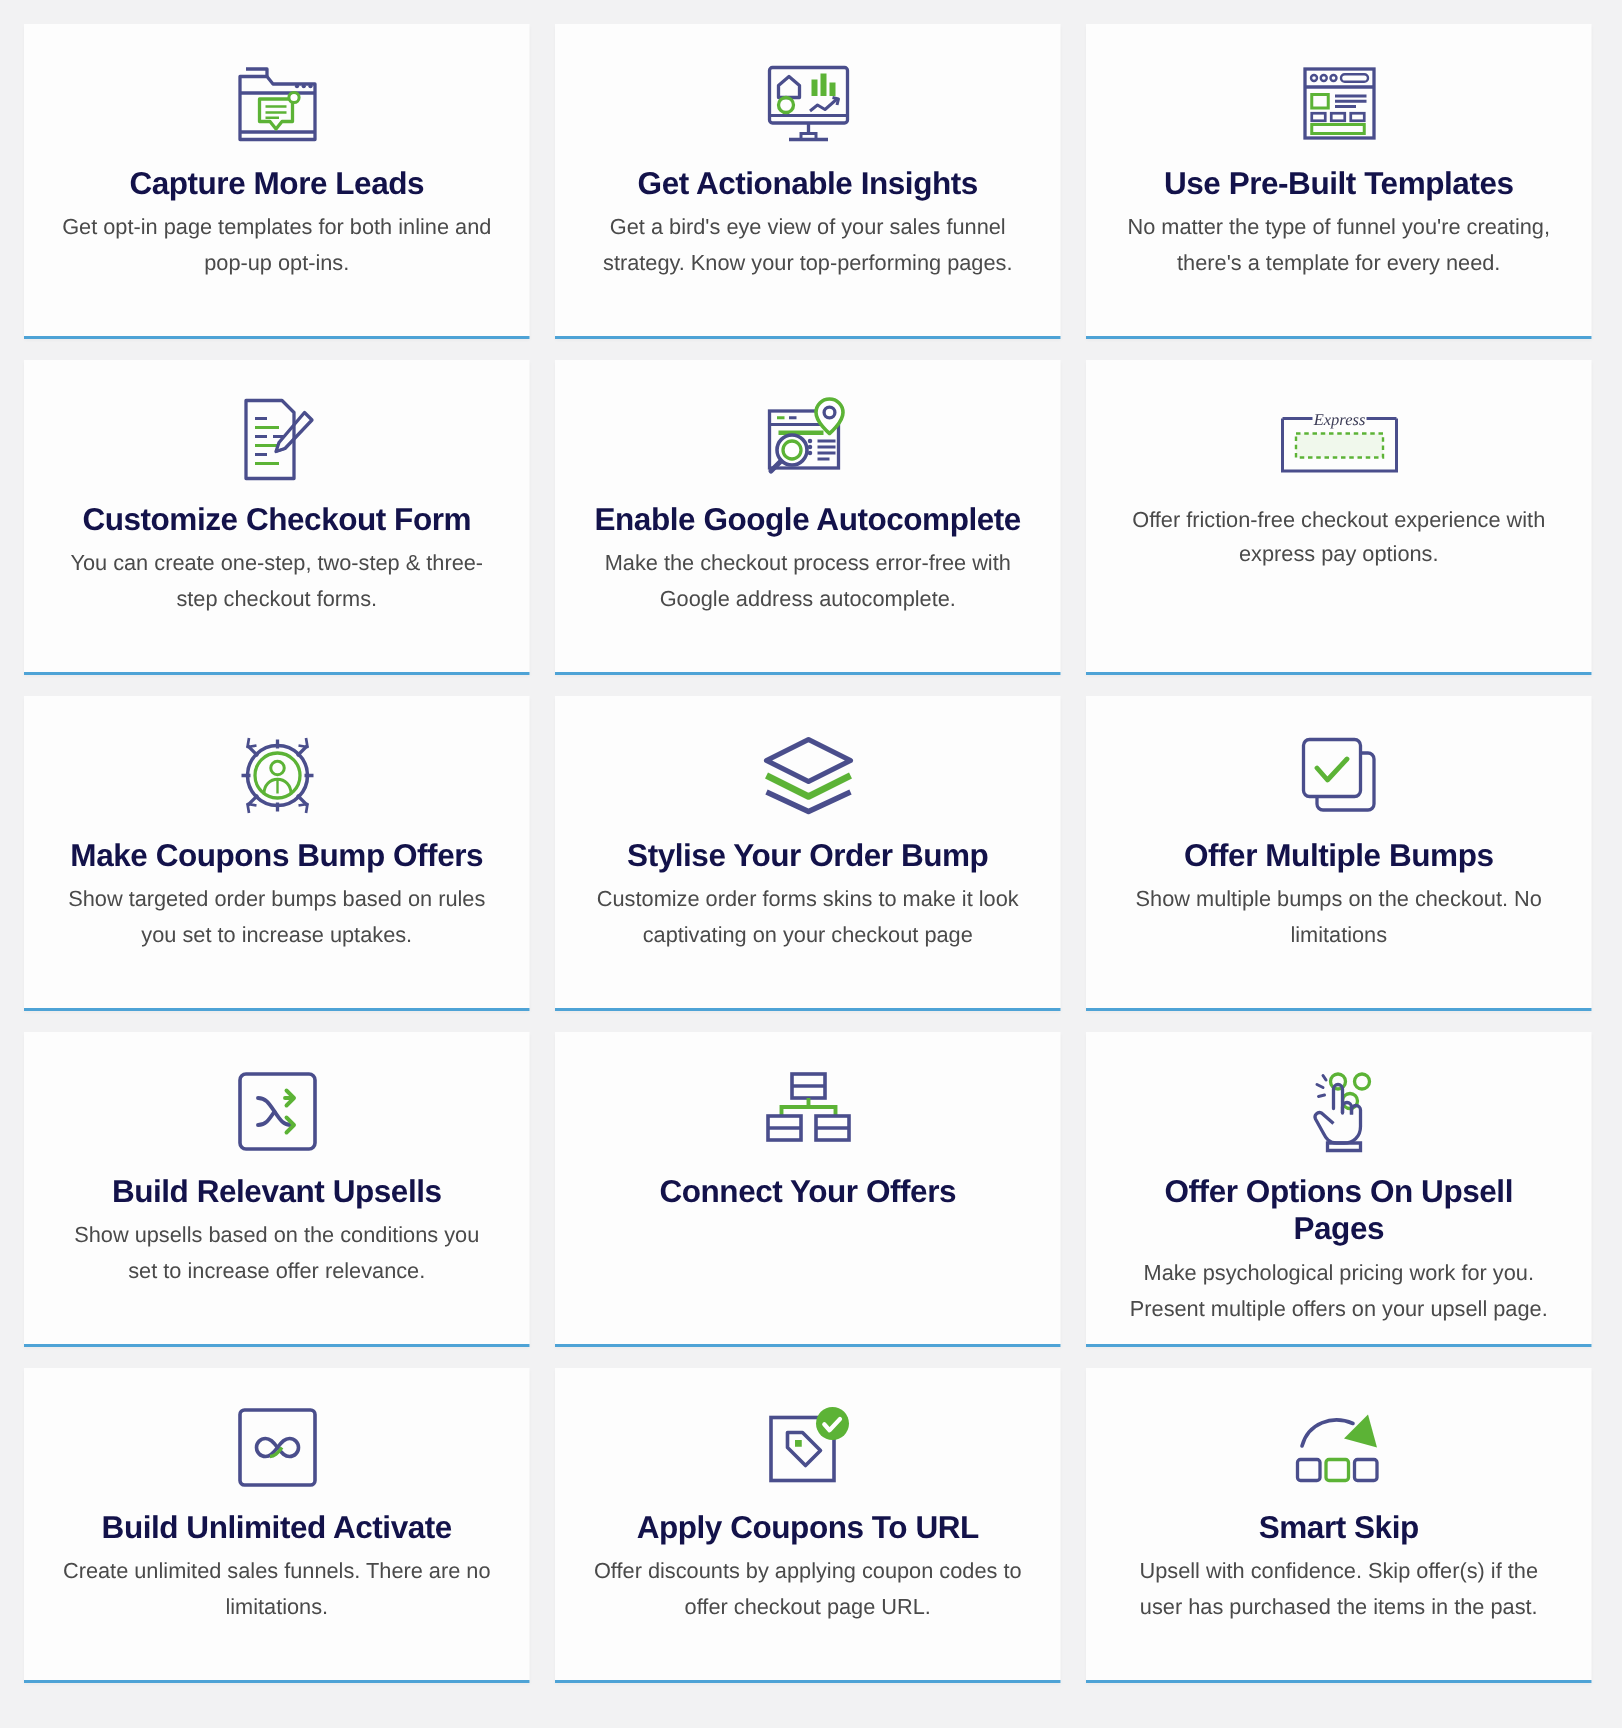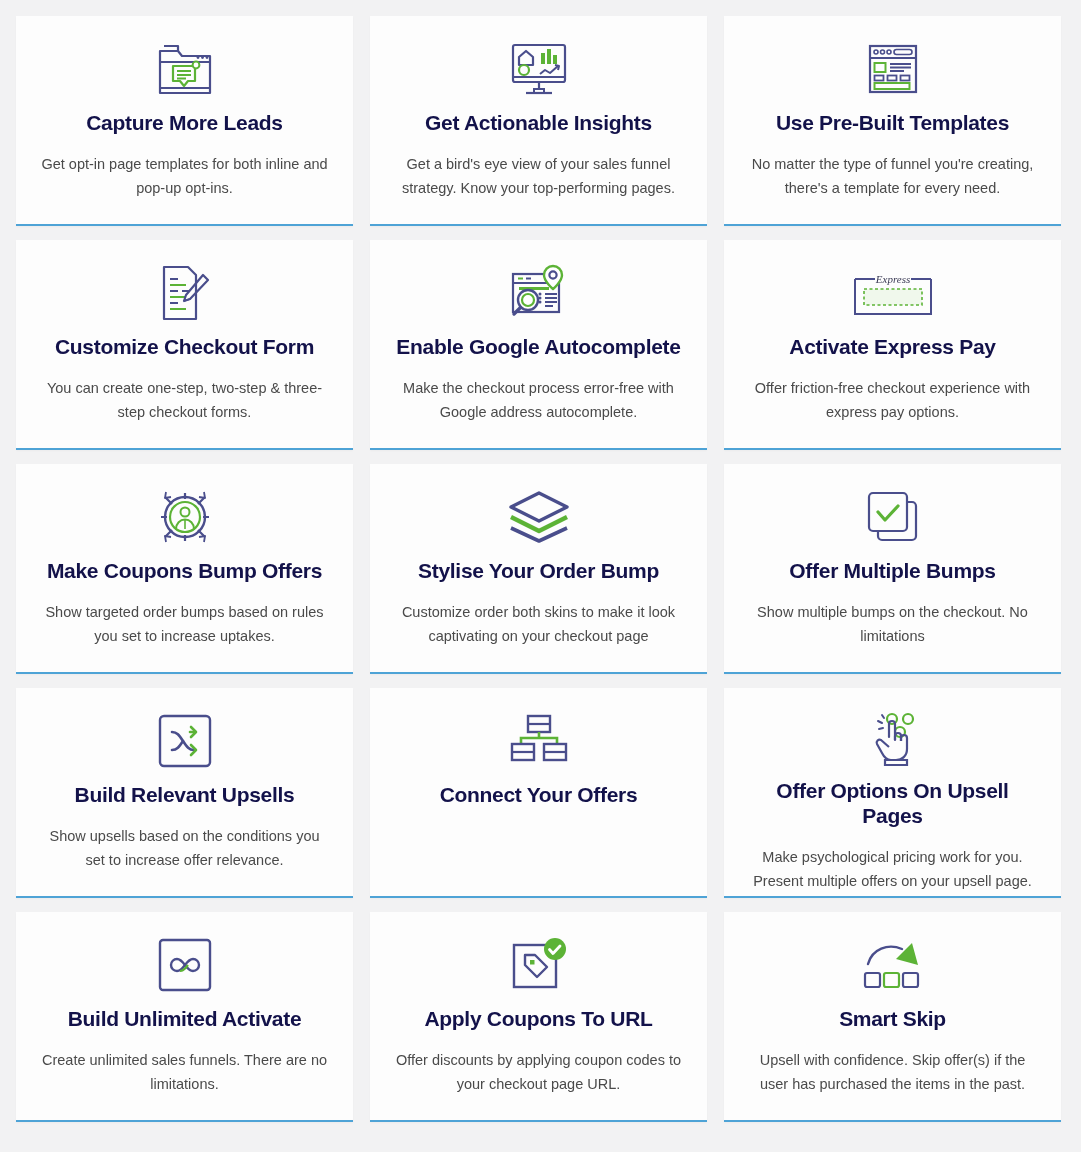--- a/index.html
+++ b/index.html
@@ -50,21 +50,21 @@
     text-align: center;
     letter-spacing: -0.3px;
     margin: 4px 0 0 0;
     line-height: 1.2;
   }
   .card-desc {
     font-size: 14.5px;
     color: #4a4a4a;
     text-align: center;
     line-height: 1.62;
-    margin-top: 18px;
+    margin-top: 6px;
     max-width: 300px;
   }
 </style>
 </head>
 <body>
 
 <div id="feature-grid">
     <div class="feature-card">
       <div class="card-icon">
     <svg width="58" height="56" viewBox="0 0 58 56" fill="none">
@@ -165,21 +165,20 @@
     </div>
     <div class="feature-card">
       <div class="card-icon">
     <svg width="84" height="50" viewBox="0 0 84 50" fill="none">
       <path d="M4 11V46h76V11" stroke="#4a4e8c" stroke-width="2"></path>
       <path d="M4 11h20M60 11h20" stroke="#4a4e8c" stroke-width="2"></path>
       <text x="42" y="15" text-anchor="middle" font-family="'Liberation Serif', serif" font-size="11" fill="#3b3b55">Express</text>
       <rect x="13" y="21" width="58" height="16" stroke="#5cb336" stroke-width="1.6" stroke-dasharray="3 2.5" fill="#f0f8ec"></rect>
     </svg>
       </div>
-      <div class="card-title">Activate Express Pay</div>
       <div class="card-desc">Offer friction-free checkout experience with express pay options.</div>
     </div>
     <div class="feature-card">
       <div class="card-icon">
     <svg width="58" height="58" viewBox="0 0 58 58" fill="none">
       <circle cx="29" cy="29" r="20" stroke="#4a4e8c" stroke-width="2.4"></circle>
       <circle cx="29" cy="29" r="15" stroke="#5cb336" stroke-width="2.2"></circle>
       <path d="M29 5v6M29 47v6M5 29h6M47 29h6" stroke="#4a4e8c" stroke-width="2.2"></path>
       <path d="M9 9l7 7M49 9l-7 7M9 49l7-7M49 49l-7-7" stroke="#4a4e8c" stroke-width="2.2"></path>
       <path d="M10 4l-1 6 6-1M48 4l1 6-6-1M10 54l-1-6 6 1M48 54l1-6-6 1" stroke="#4a4e8c" stroke-width="1.8" stroke-linejoin="round" fill="none"></path>
@@ -193,21 +192,21 @@
     </div>
     <div class="feature-card">
       <div class="card-icon">
     <svg width="66" height="54" viewBox="0 0 66 54" fill="none">
       <path d="M33 3L61 17 33 31 5 17z" stroke="#4a4e8c" stroke-width="3.4" stroke-linejoin="round"></path>
       <path d="M5 27l28 14 28-14" stroke="#5cb336" stroke-width="4.4" stroke-linejoin="round"></path>
       <path d="M5 38l28 13 28-13" stroke="#4a4e8c" stroke-width="3.6" stroke-linejoin="round"></path>
     </svg>
       </div>
       <div class="card-title">Stylise Your Order Bump</div>
-      <div class="card-desc">Customize order both skins to make it look captivating on your checkout page</div>
+      <div class="card-desc">Customize order forms skins to make it look captivating on your checkout page</div>
     </div>
     <div class="feature-card">
       <div class="card-icon">
     <svg width="56" height="56" viewBox="0 0 56 56" fill="none">
       <rect x="13" y="13" width="38" height="38" rx="4" stroke="#4a4e8c" stroke-width="2.2"></rect>
       <rect x="4" y="4" width="38" height="38" rx="4" stroke="#4a4e8c" stroke-width="2.2" fill="#fdfdfd"></rect>
       <path d="M13 23l7 8 13-14" stroke="#5cb336" stroke-width="3.2" stroke-linecap="round" stroke-linejoin="round" fill="none"></path>
     </svg>
       </div>
       <div class="card-title">Offer Multiple Bumps</div>
@@ -274,21 +273,21 @@
       <div class="card-icon">
     <svg width="58" height="58" viewBox="0 0 58 58" fill="none">
       <rect x="4" y="9" width="42" height="42" stroke="#4a4e8c" stroke-width="2.4"></rect>
       <path d="M25 19l12 12-10 10-12-12V19z" stroke="#4a4e8c" stroke-width="2.4" stroke-linejoin="round"></path>
       <rect x="20" y="24" width="4.5" height="4.5" fill="#5cb336"></rect>
       <circle cx="45" cy="13" r="11" fill="#5cb336"></circle>
       <path d="M39.5 13.5l3.5 4 7-7.5" stroke="#fff" stroke-width="2.8" stroke-linecap="round" stroke-linejoin="round" fill="none"></path>
     </svg>
       </div>
       <div class="card-title">Apply Coupons To URL</div>
-      <div class="card-desc">Offer discounts by applying coupon codes to your checkout page URL.</div>
+      <div class="card-desc">Offer discounts by applying coupon codes to offer checkout page URL.</div>
     </div>
     <div class="feature-card">
       <div class="card-icon">
     <svg width="62" height="52" viewBox="0 0 62 52" fill="none">
       <path d="M6 25C10 10 26 4 40 10" stroke="#4a4e8c" stroke-width="2.4" fill="none" stroke-linecap="round"></path>
       <path d="M50 4l6 22-22-6z" fill="#5cb336"></path>
       <rect x="3" y="34" width="15" height="14" rx="2" stroke="#4a4e8c" stroke-width="2.2"></rect>
       <rect x="22" y="34" width="15" height="14" rx="2" stroke="#5cb336" stroke-width="2.2"></rect>
       <rect x="41" y="34" width="15" height="14" rx="2" stroke="#4a4e8c" stroke-width="2.2"></rect>
     </svg>

